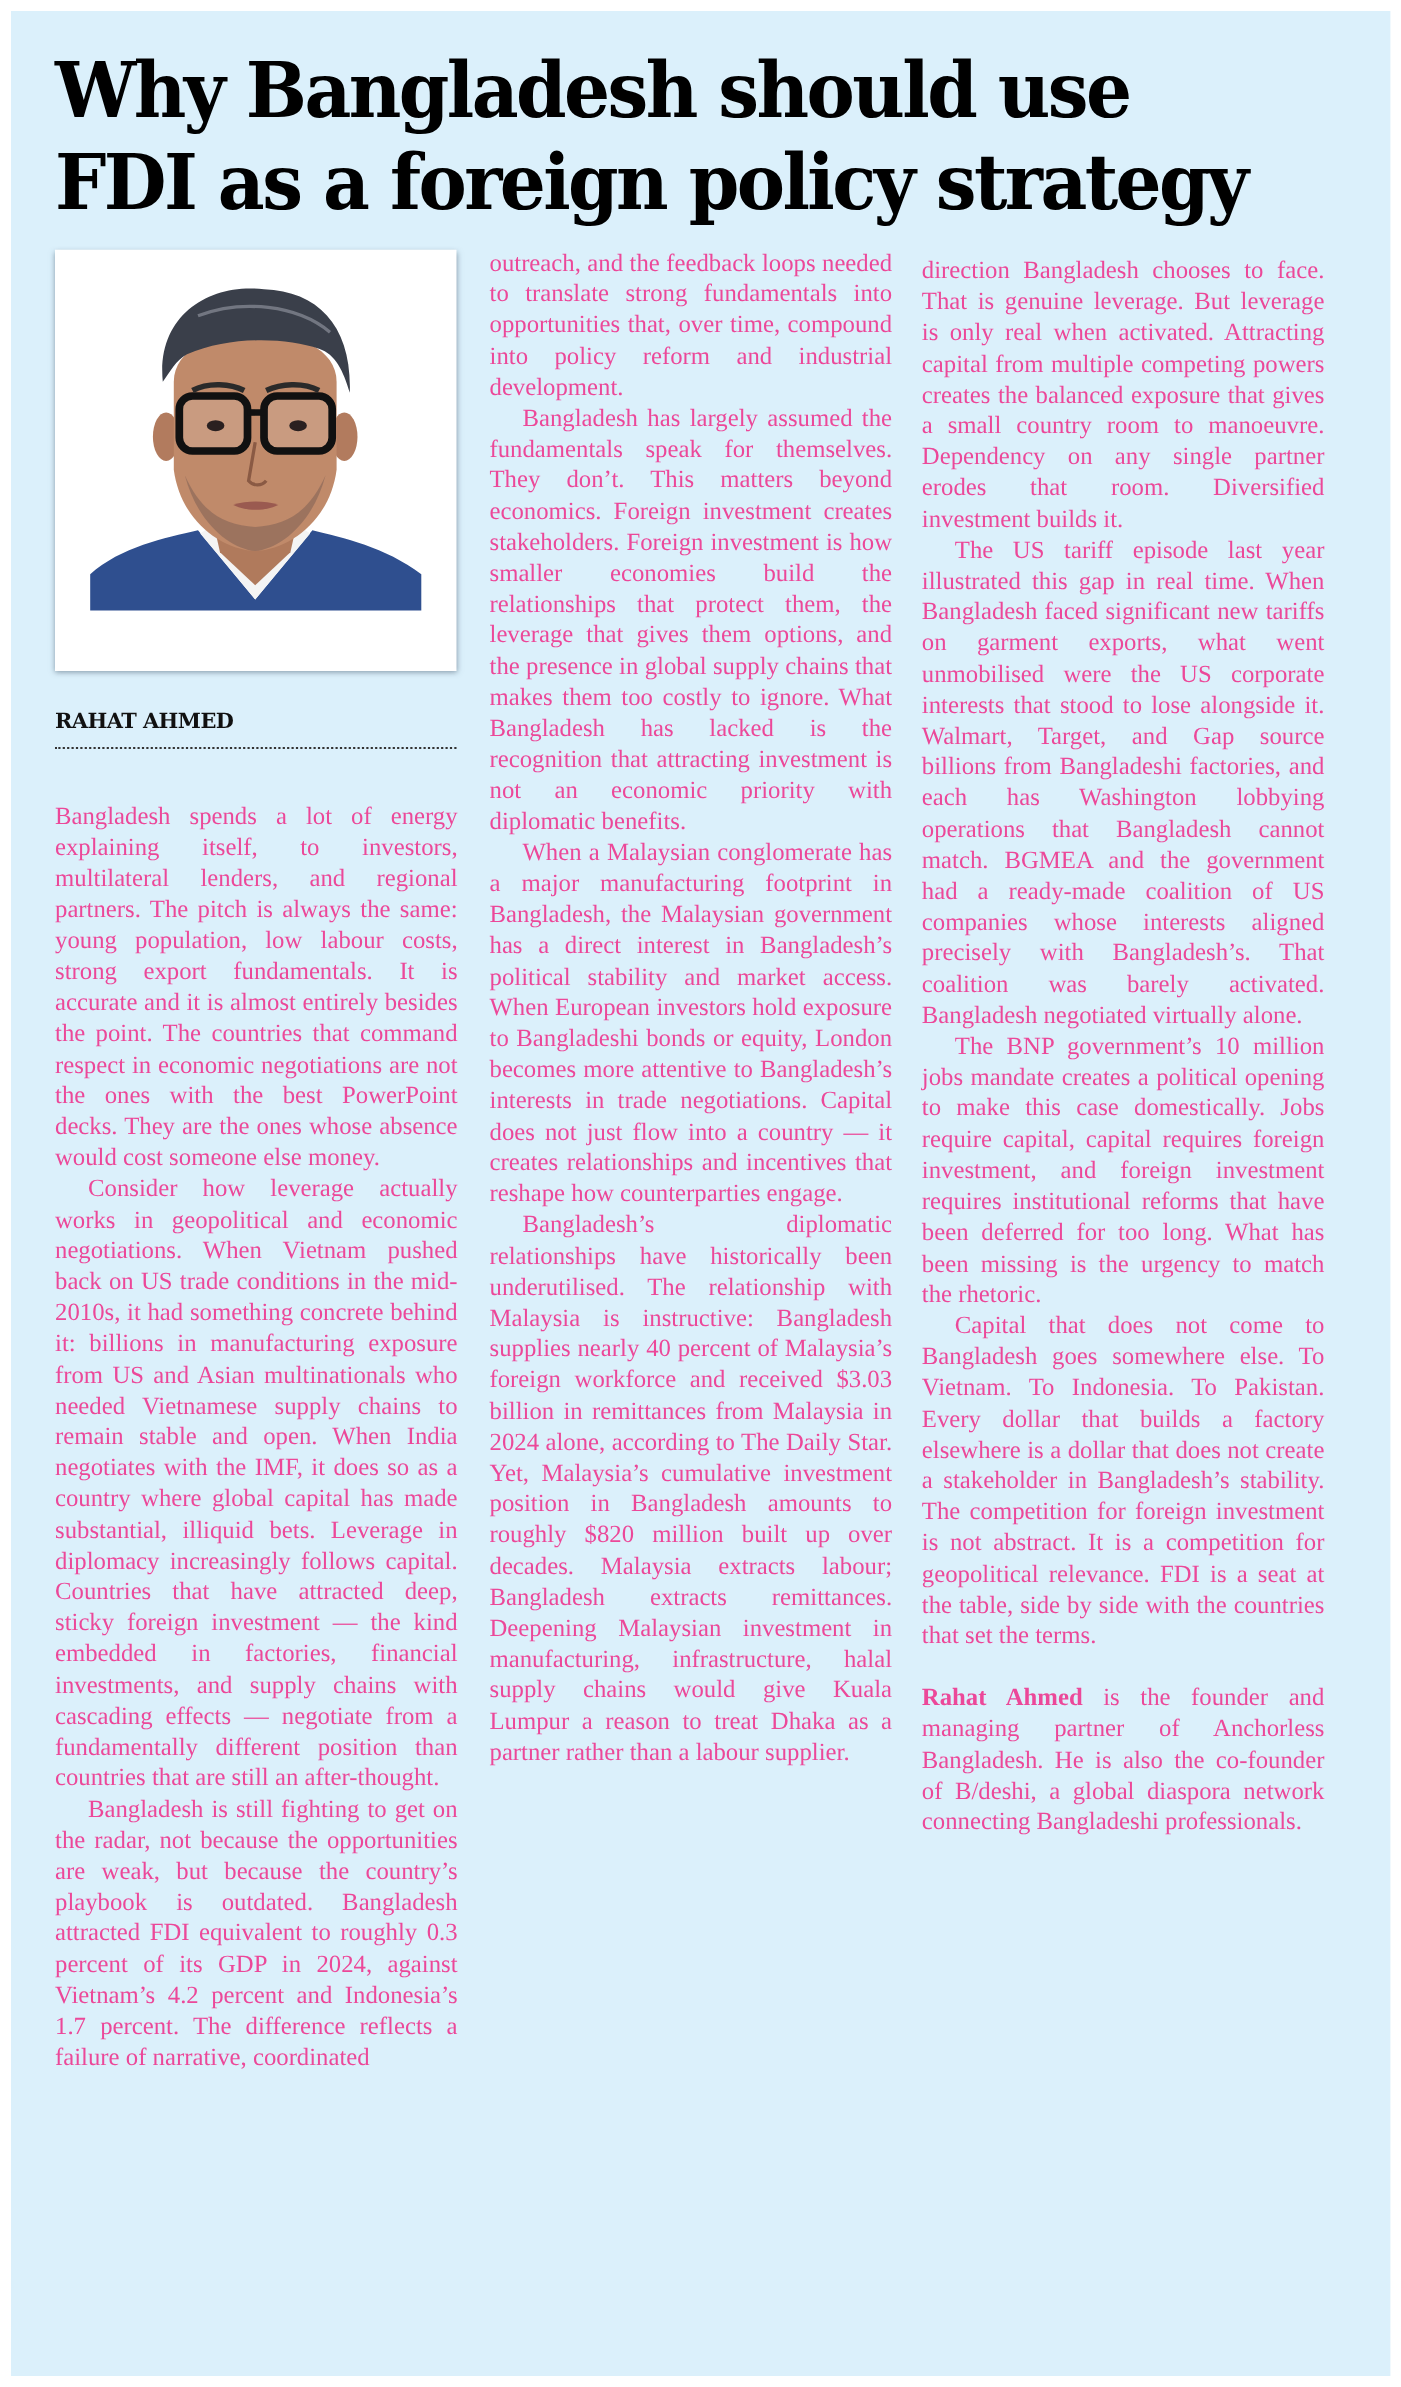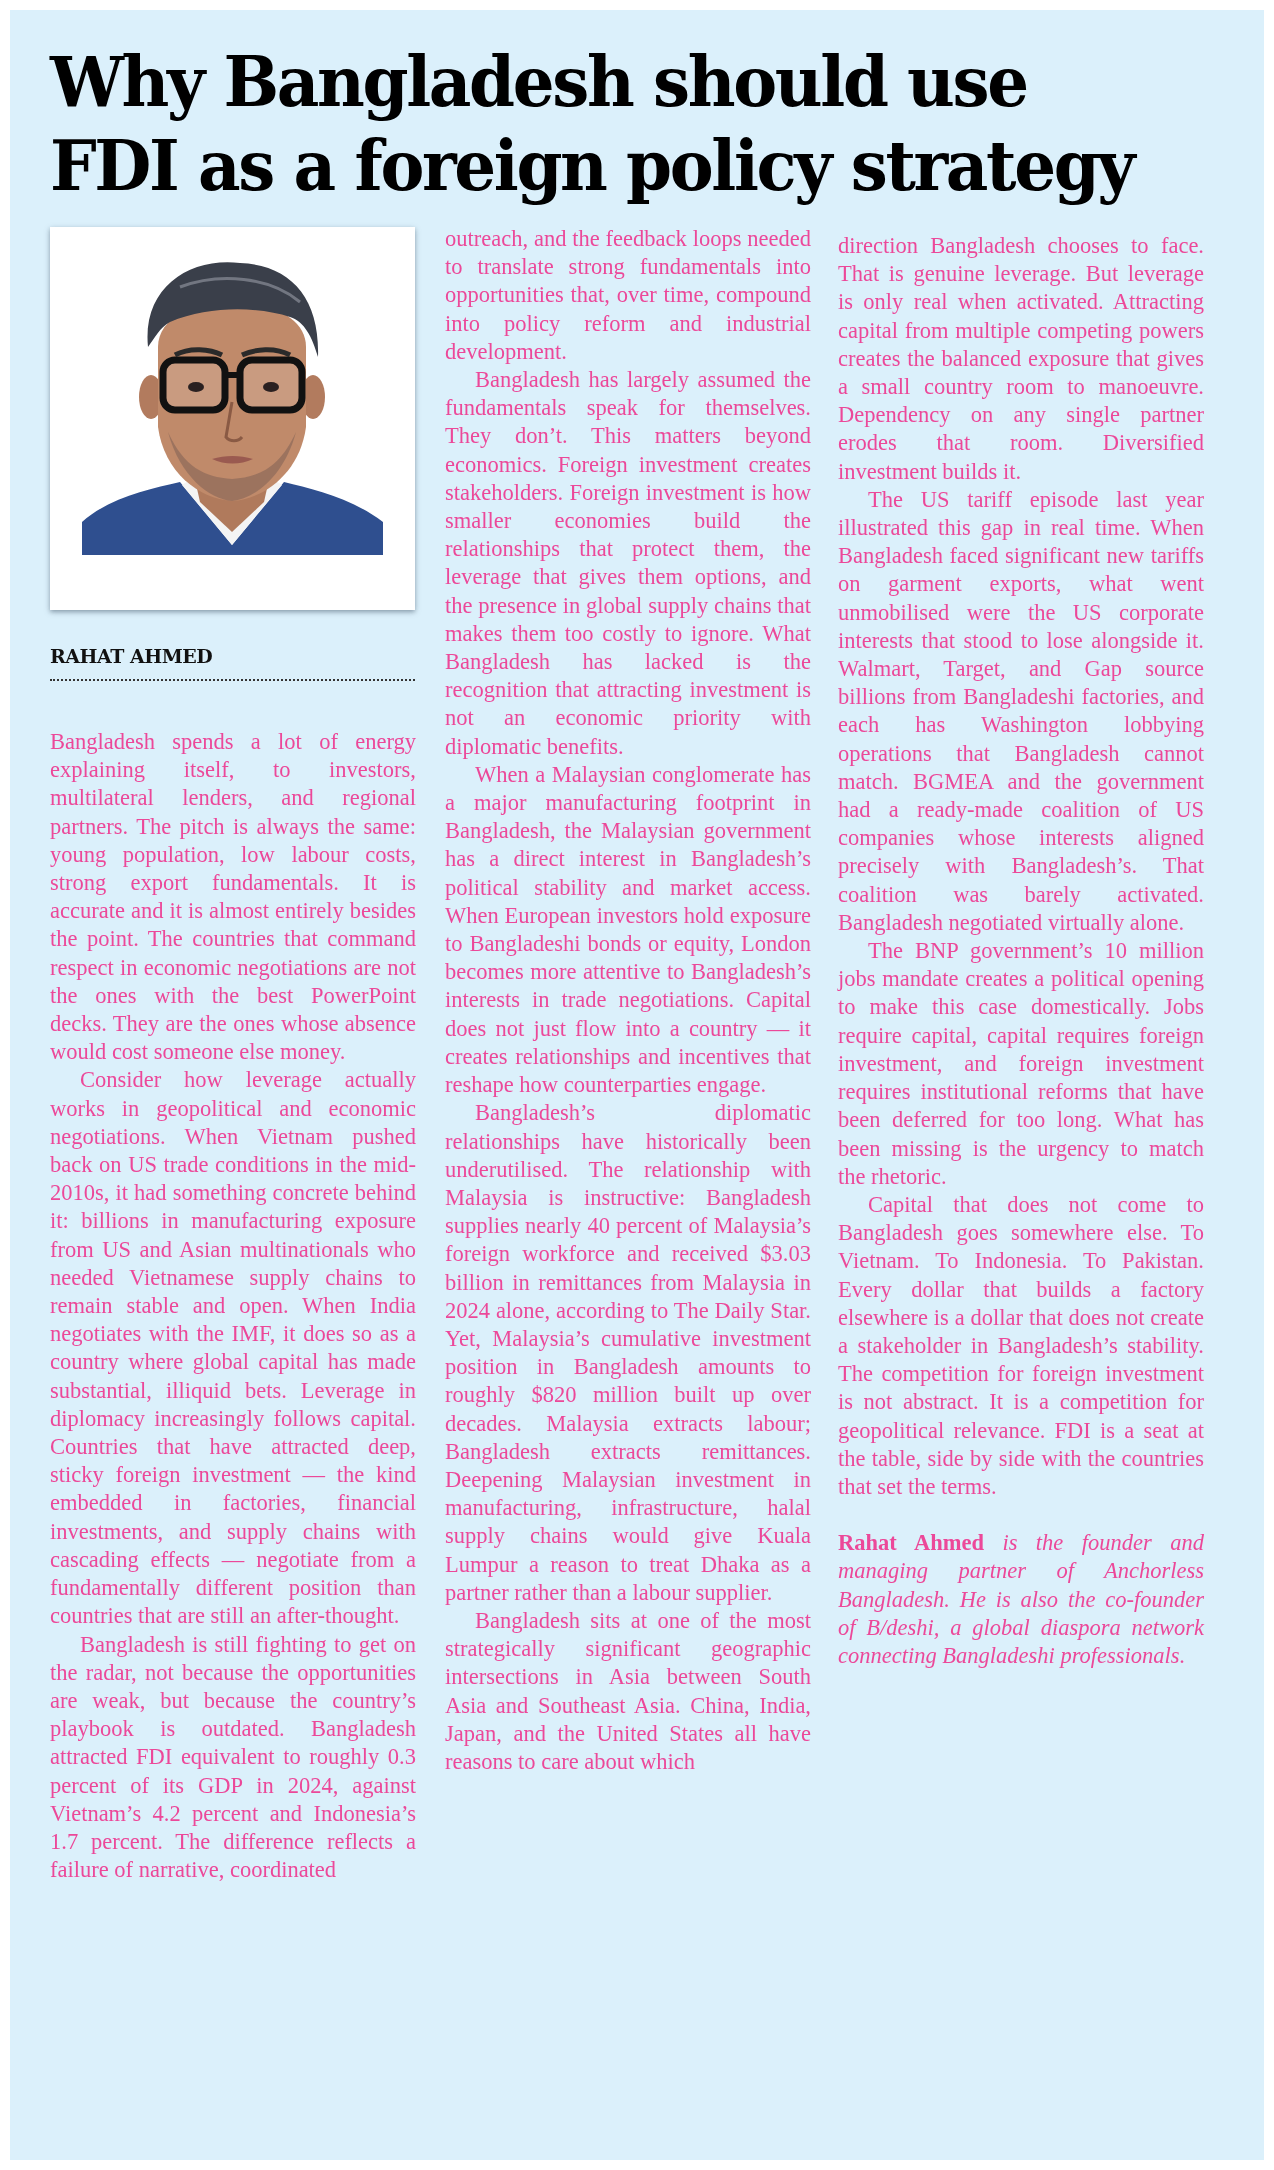--- a/index.html
+++ b/index.html
@@ -34,21 +34,21 @@
     font-family: "Liberation Serif", serif; font-size: 22.5px; line-height: 28.2px;
     color: #ec4899; text-align: justify; hyphens: none;
   }
   .col p { margin: 0; text-indent: 30px; }
   .col p.noindent { text-indent: 0; }
   .col1 { left: 50px; top: 728px; }
   .col2 { left: 445px; top: 225px; }
   .col3 { left: 838px; top: 232px; }
   .bio { margin-top: 28px !important; text-indent: 0 !important; }
   .bio-name { font-weight: bold; font-style: normal; }
-  .bio-text { font-style: italic; }
+  .bio-text { }
 </style>
 </head>
 <body>
 
 <div class="panel"></div>
 
 <h1 class="headline">
   <span>Why Bangladesh should use</span><br>
   <span>FDI as a foreign policy strategy</span>
 </h1>
@@ -95,21 +95,20 @@
   <p class="noindent">Bangladesh spends a lot of energy explaining itself, to investors, multilateral lenders, and regional partners. The pitch is always the same: young population, low labour costs, strong export fundamentals. It is accurate and it is almost entirely besides the point. The countries that command respect in economic negotiations are not the ones with the best PowerPoint decks. They are the ones whose absence would cost someone else money.</p>
   <p>Consider how leverage actually works in geopolitical and economic negotiations. When Vietnam pushed back on US trade conditions in the mid-2010s, it had something concrete behind it: billions in manufacturing exposure from US and Asian multinationals who needed Vietnamese supply chains to remain stable and open. When India negotiates with the IMF, it does so as a country where global capital has made substantial, illiquid bets. Leverage in diplomacy increasingly follows capital. Countries that have attracted deep, sticky foreign investment — the kind embedded in factories, financial investments, and supply chains with cascading effects — negotiate from a fundamentally different position than countries that are still an after-thought.</p>
   <p>Bangladesh is still fighting to get on the radar, not because the opportunities are weak, but because the country’s playbook is outdated. Bangladesh attracted FDI equivalent to roughly 0.3 percent of its GDP in 2024, against Vietnam’s 4.2 percent and Indonesia’s 1.7 percent. The difference reflects a failure of narrative, coordinated</p>
 </div>
 
 <div class="col col2">
   <p class="noindent">outreach, and the feedback loops needed to translate strong fundamentals into opportunities that, over time, compound into policy reform and industrial development.</p>
   <p>Bangladesh has largely assumed the fundamentals speak for themselves. They don’t. This matters beyond economics. Foreign investment creates stakeholders. Foreign investment is how smaller economies build the relationships that protect them, the leverage that gives them options, and the presence in global supply chains that makes them too costly to ignore. What Bangladesh has lacked is the recognition that attracting investment is not an economic priority with diplomatic benefits.</p>
   <p>When a Malaysian conglomerate has a major manufacturing footprint in Bangladesh, the Malaysian government has a direct interest in Bangladesh’s political stability and market access. When European investors hold exposure to Bangladeshi bonds or equity, London becomes more attentive to Bangladesh’s interests in trade negotiations. Capital does not just flow into a country — it creates relationships and incentives that reshape how counterparties engage.</p>
   <p>Bangladesh’s diplomatic relationships have historically been underutilised. The relationship with Malaysia is instructive: Bangladesh supplies nearly 40 percent of Malaysia’s foreign workforce and received $3.03 billion in remittances from Malaysia in 2024 alone, according to The Daily Star. Yet, Malaysia’s cumulative investment position in Bangladesh amounts to roughly $820 million built up over decades. Malaysia extracts labour; Bangladesh extracts remittances. Deepening Malaysian investment in manufacturing, infrastructure, halal supply chains would give Kuala Lumpur a reason to treat Dhaka as a partner rather than a labour supplier.</p>
-  <p>Bangladesh sits at one of the most strategically significant geographic intersections in Asia between South Asia and Southeast Asia. China, India, Japan, and the United States all have reasons to care about which</p>
 </div>
 
 <div class="col col3">
   <p class="noindent">direction Bangladesh chooses to face. That is genuine leverage. But leverage is only real when activated. Attracting capital from multiple competing powers creates the balanced exposure that gives a small country room to manoeuvre. Dependency on any single partner erodes that room. Diversified investment builds it.</p>
   <p>The US tariff episode last year illustrated this gap in real time. When Bangladesh faced significant new tariffs on garment exports, what went unmobilised were the US corporate interests that stood to lose alongside it. Walmart, Target, and Gap source billions from Bangladeshi factories, and each has Washington lobbying operations that Bangladesh cannot match. BGMEA and the government had a ready-made coalition of US companies whose interests aligned precisely with Bangladesh’s. That coalition was barely activated. Bangladesh negotiated virtually alone.</p>
   <p>The BNP government’s 10 million jobs mandate creates a political opening to make this case domestically. Jobs require capital, capital requires foreign investment, and foreign investment requires institutional reforms that have been deferred for too long. What has been missing is the urgency to match the rhetoric.</p>
   <p>Capital that does not come to Bangladesh goes somewhere else. To Vietnam. To Indonesia. To Pakistan. Every dollar that builds a factory elsewhere is a dollar that does not create a stakeholder in Bangladesh’s stability. The competition for foreign investment is not abstract. It is a competition for geopolitical relevance. FDI is a seat at the table, side by side with the countries that set the terms.</p>
   <p class="bio"><span class="bio-name">Rahat Ahmed</span><span class="bio-text"> is the founder and managing partner of Anchorless Bangladesh. He is also the co-founder of B/deshi, a global diaspora network connecting Bangladeshi professionals.</span></p>
 </div>
 

